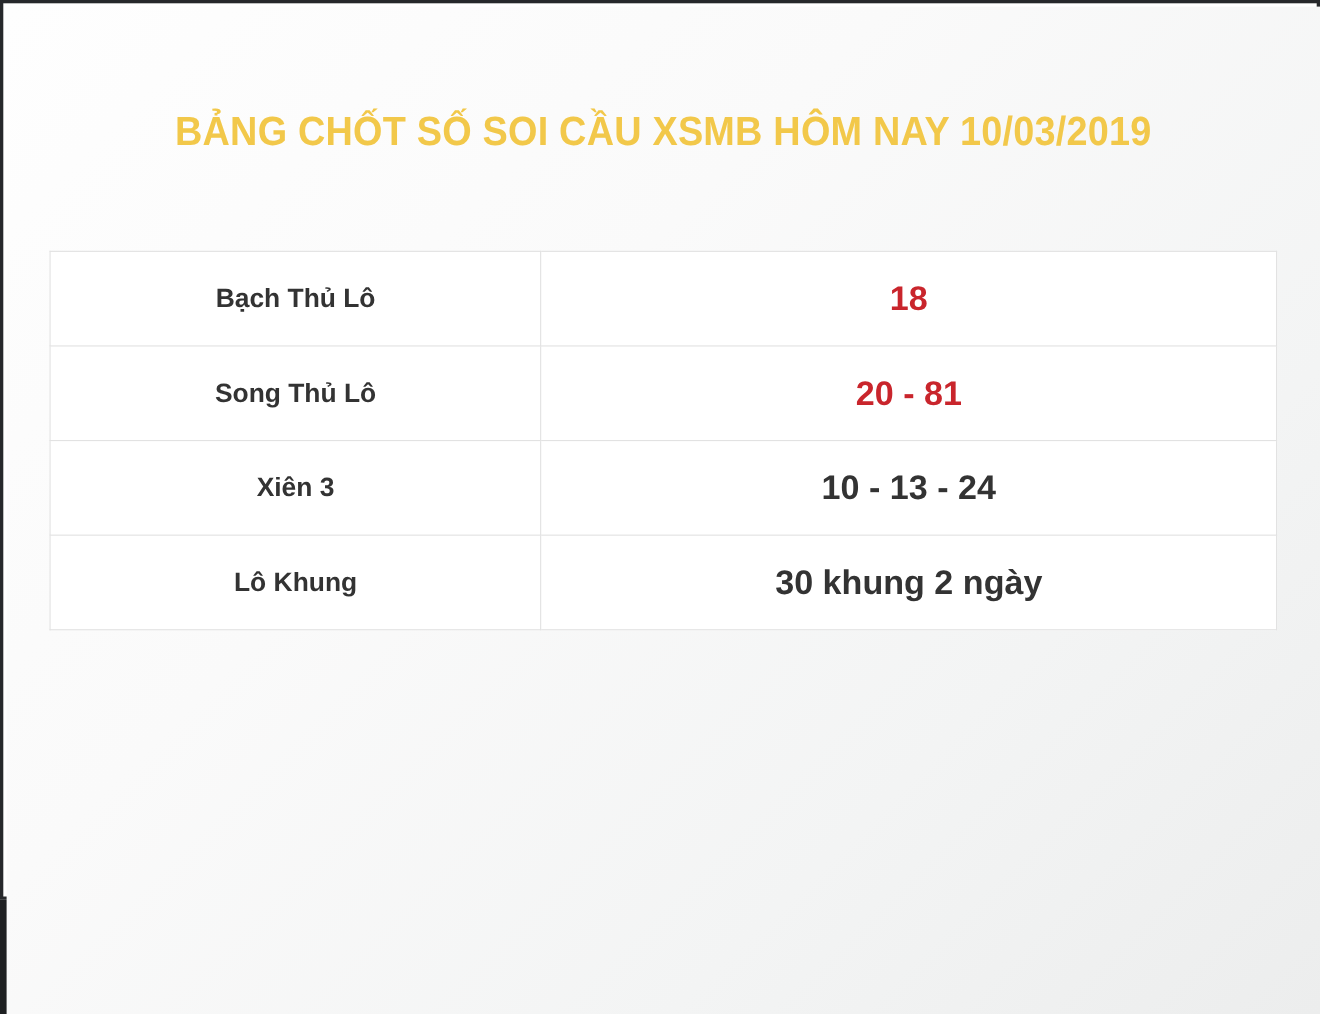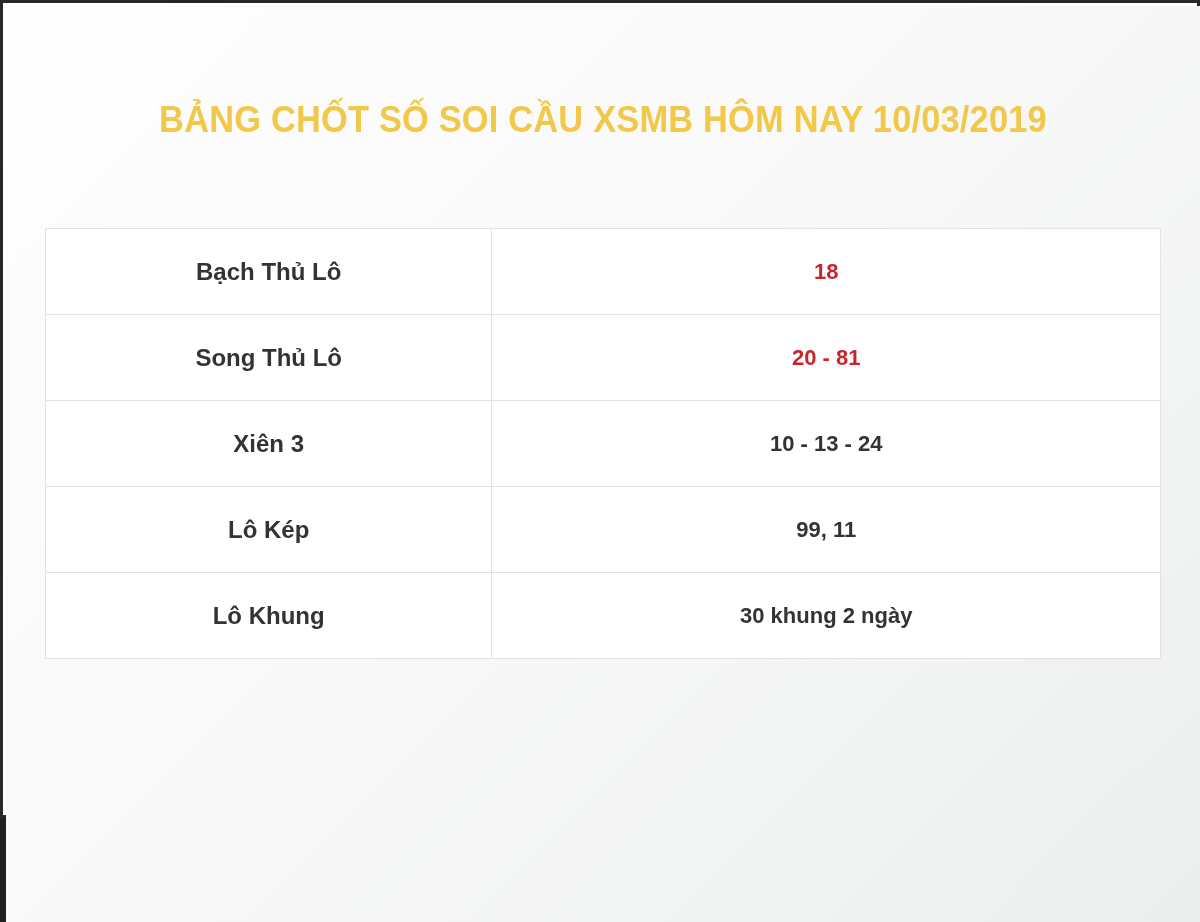--- a/index.html
+++ b/index.html
@@ -90,21 +90,21 @@
   .cell-label {
     font-family: "Liberation Sans Narrow", "Liberation Sans", sans-serif;
     font-size: 24px;
     font-weight: bold;
     color: #333333;
     white-space: nowrap;
   }
 
   .cell-value {
     font-family: "Liberation Sans Narrow", "Liberation Sans", sans-serif;
-    font-size: 22px;
+    font-size: 31px;
     font-weight: bold;
     color: #333333;
     white-space: nowrap;
   }
 
   .cell-value.is-highlight {
     color: #c9252c;
   }
 
   .footer-source {
@@ -141,24 +141,20 @@
             </tr>
             <tr>
               <td><span class="cell-label">Song Thủ Lô</span></td>
               <td><span class="cell-value is-highlight">20 - 81</span></td>
             </tr>
             <tr>
               <td><span class="cell-label">Xiên 3</span></td>
               <td><span class="cell-value">10 - 13 - 24</span></td>
             </tr>
             <tr>
-              <td><span class="cell-label">Lô Kép</span></td>
-              <td><span class="cell-value">99, 11</span></td>
-            </tr>
-            <tr>
               <td><span class="cell-label">Lô Khung</span></td>
               <td><span class="cell-value">30 khung 2 ngày</span></td>
             </tr>
           </tbody>
       </table>
 
 
     </div>
   </div>
 </div>

